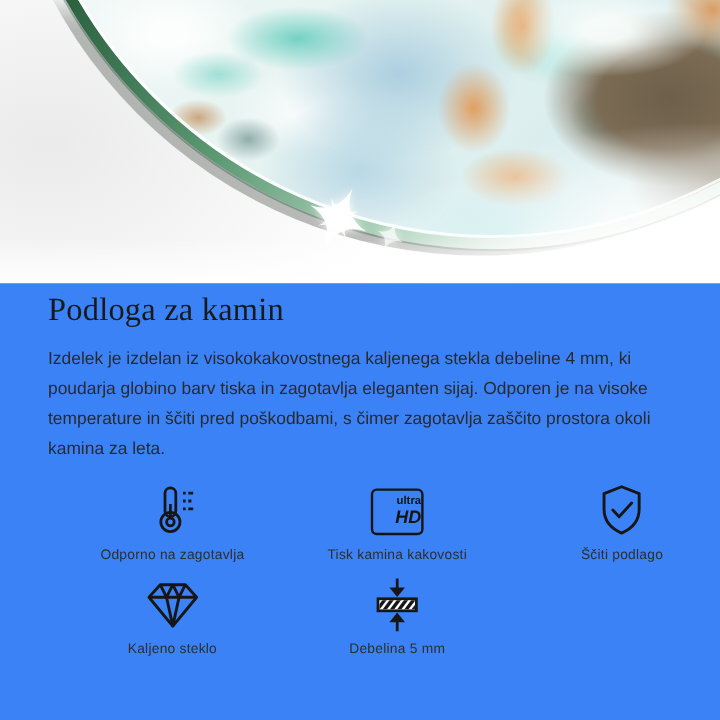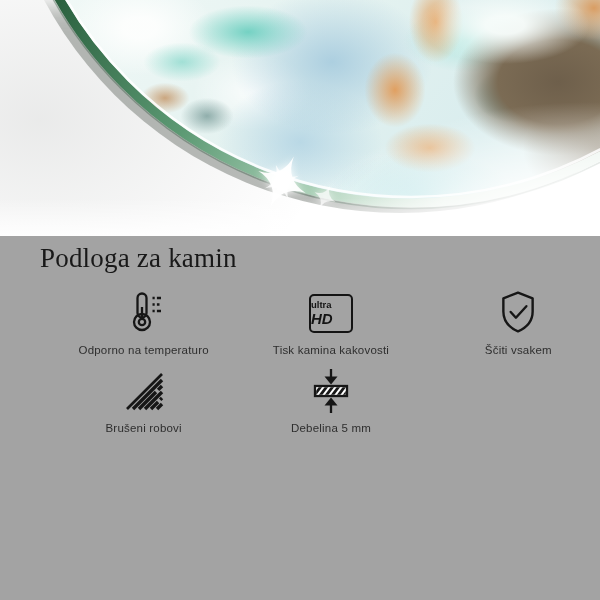--- a/index.html
+++ b/index.html
@@ -1,16 +1,16 @@
 <!DOCTYPE html>
 <html><head>
 <meta charset="utf-8">
 <style>
   html,body{margin:0;padding:0;background:#fff;}
-  .page{position:relative;width:600px;height:600px;overflow:hidden;background:#a3a3a3;
+  .page{position:relative;width:600px;height:600px;overflow:hidden;background:#3b82f6;
         font-family:"Liberation Sans","DejaVu Sans",sans-serif;color:#262626;}
 
   
   .hero{position:relative;width:600px;height:236px;overflow:hidden;
         background:radial-gradient(420px 300px at 40px 120px, rgba(90,95,92,0.13), rgba(90,95,92,0) 70%), #fff;}
   .glass-shadow{position:absolute;inset:0;
         clip-path:circle(404px at 406px -199px);
         background:rgba(108,114,109,0.48);
         filter:blur(10px);
         transform:translate(-6px,8px);}
@@ -54,21 +54,21 @@
      font-weight:400;font-size:27px;line-height:32px;color:#191919;letter-spacing:0.2px;}
   .desc{margin:13px 0 0 0;max-width:528px;font-size:14.5px;line-height:25px;color:#2a2a2a;}
 
   .features{margin:14px 0 0 10px;width:562px;display:grid;
             grid-template-columns:repeat(3,1fr);row-gap:10px;}
   .feature{display:flex;flex-direction:column;align-items:center;}
   .icon-box{height:50px;display:flex;align-items:center;justify-content:center;}
   .feature-label{margin-top:6px;font-size:11.5px;color:#2e2e2e;letter-spacing:0.2px;white-space:nowrap;}
 
   .uhd{width:40px;height:35px;border:2.5px solid #141414;border-radius:5px;
-       display:flex;flex-direction:column;align-items:flex-start;justify-content:center;
+       display:flex;flex-direction:column;align-items:flex-end;justify-content:center;
        line-height:1;color:#141414;}
   .uhd-top{font-size:9.5px;font-weight:700;}
   .uhd-bottom{font-size:15px;font-weight:800;margin-top:1px;font-style:italic;}
   svg .ln{stroke:#161616;fill:none;stroke-width:2.3;}
 </style>
 </head>
 <body>
 
 <div class="page">
 
@@ -103,74 +103,69 @@
       <g transform="rotate(25 32 32)">
         <path d="M32 4 Q34 29 58 32 Q34 35 32 60 Q30 35 6 32 Q30 29 32 4 Z" fill="#ffffff" opacity="0.95"></path>
         <circle cx="32" cy="32" r="4" fill="#ffffff"></circle>
       </g>
     </svg>
   </section>
 
   <section class="content">
     <h1><span>Podloga za kamin</span><br></h1>
 
+    <p class="desc">Izdelek je izdelan iz visokokakovostnega kaljenega stekla debeline 4 mm, ki poudarja globino barv tiska in zagotavlja eleganten sijaj. Odporen je na visoke temperature in ščiti pred poškodbami, s čimer zagotavlja zaščito prostora okoli kamina za leta.</p>
 
     <div class="features">
 
       <div class="feature">
         <div class="icon-box">
           <svg width="48" height="48" viewBox="0 0 48 48">
             <circle class="ln" cx="22" cy="33" r="8"></circle>
             <rect class="ln" x="17.5" y="4.5" width="9" height="24" rx="4.5" fill="#fff"></rect>
             <circle class="ln" cx="22" cy="33" r="3.2" stroke-width="2.2"></circle>
             <line class="ln" x1="22" y1="18" x2="22" y2="29.5" stroke-width="2.2"></line>
             <line class="ln" x1="32.5" y1="9" x2="41" y2="9" stroke-width="2.2" stroke-dasharray="2.2 2.2 9"></line>
             <line class="ln" x1="32.5" y1="15.5" x2="39.5" y2="15.5" stroke-width="2.2" stroke-dasharray="2.2 2.2 9"></line>
             <line class="ln" x1="32.5" y1="22" x2="41" y2="22" stroke-width="2.2" stroke-dasharray="2.2 2.2 9"></line>
           </svg>
         </div>
-        <div class="feature-label">Odporno na temperaturo</div>
+        <div class="feature-label">Odporno na zagotavlja</div>
       </div>
 
       <div class="feature">
         <div class="icon-box">
           <div class="uhd">
             <span class="uhd-top">ultra</span>
             <span class="uhd-bottom">HD</span>
           </div>
         </div>
         <div class="feature-label">Tisk kamina kakovosti</div>
       </div>
 
       <div class="feature">
         <div class="icon-box">
           <svg width="42" height="46" viewBox="0 0 40 44">
             <path class="ln" stroke-linejoin="round" d="M20 2.5 L34 8 V20.5 C34 30 28 36 20 39.5 C12 36 6 30 6 20.5 V8 Z"></path>
             <polyline class="ln" stroke-width="2.5" stroke-linecap="round" stroke-linejoin="round" points="13,21 18,26.5 28,15.5"></polyline>
           </svg>
         </div>
-        <div class="feature-label">Ščiti vsakem</div>
+        <div class="feature-label">Ščiti podlago</div>
       </div>
-
 
       <div class="feature">
         <div class="icon-box">
-          <svg width="42" height="42" viewBox="0 0 42 42">
-            <g stroke="#161616" fill="none">
-              <line x1="4" y1="39" x2="39" y2="4" stroke-width="2.6"></line>
-              <line x1="10" y1="39" x2="39" y2="10" stroke-width="3.4"></line>
-              <line x1="16" y1="39" x2="39" y2="16" stroke-width="3.4" stroke-dasharray="24 3 8"></line>
-              <line x1="22" y1="39" x2="39" y2="22" stroke-width="3.4"></line>
-              <line x1="28" y1="39" x2="39" y2="28" stroke-width="3.4" stroke-dasharray="10 3 5"></line>
-              <line x1="34" y1="39" x2="39" y2="34" stroke-width="3.4"></line>
-            </g>
+          <svg width="46" height="42" viewBox="0 0 44 40">
+            <path class="ln" stroke-width="2.2" stroke-linejoin="round" d="M3 14 L12 4 H32 L41 14 L22 37 Z"></path>
+            <path class="ln" stroke-width="1.8" d="M3 14 H41 M12 4 L17 14 L22 37 M32 4 L27 14 L22 37 M22 4 L17 14 M22 4 L27 14"></path>
           </svg>
         </div>
-        <div class="feature-label">Brušeni robovi</div>
+        <div class="feature-label">Kaljeno steklo</div>
       </div>
+
 
       <div class="feature">
         <div class="icon-box">
           <svg width="40" height="48" viewBox="0 0 40 48">
             <defs>
                 <clipPath id="barClip">
                   <rect x="5.2" y="20.2" width="29.6" height="7.6"></rect>
                 </clipPath>
               </defs>
             <line class="ln" x1="20" y1="2" x2="20" y2="10" stroke-width="2.6"></line>

